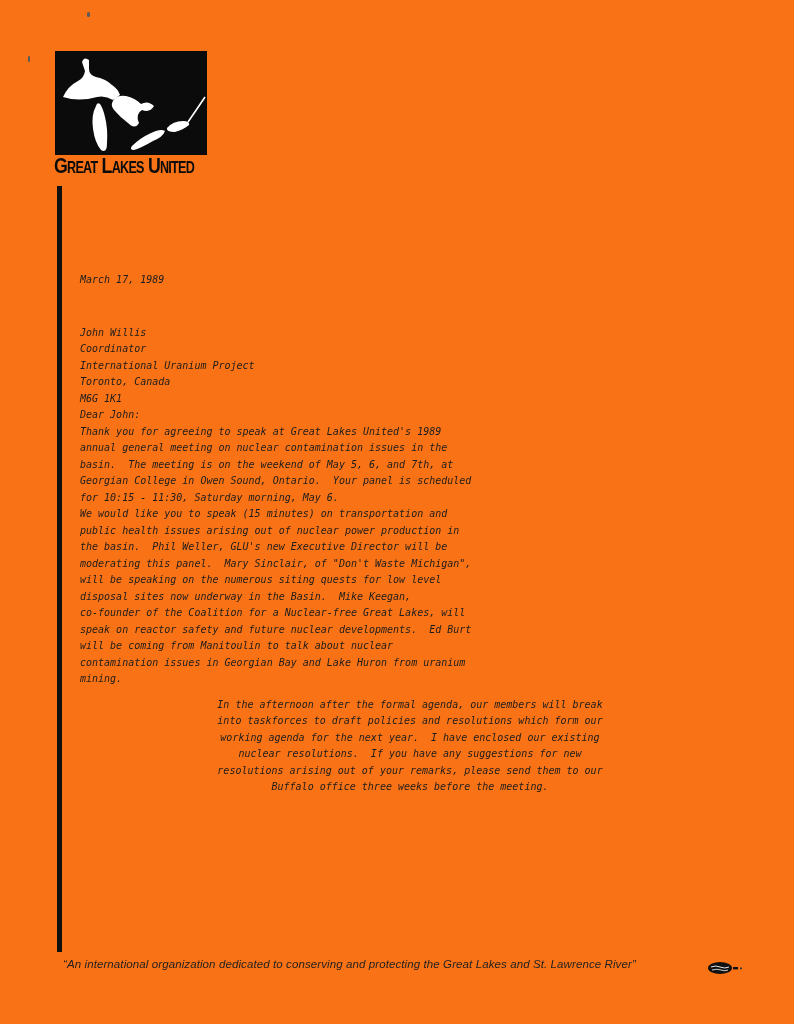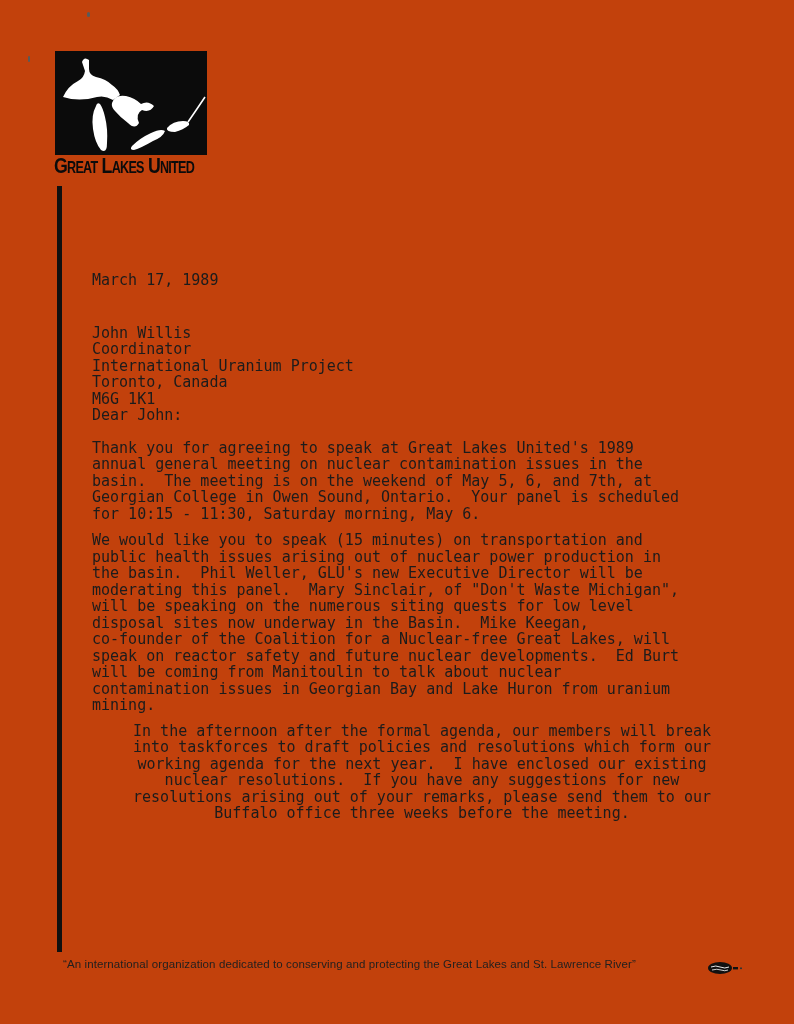--- a/index.html
+++ b/index.html
@@ -4,21 +4,21 @@
 <style>
   html, body {
     margin: 0;
     padding: 0;
     background: #e8e8e6;
   }
   .page {
     position: relative;
     width: 794px;
     height: 1024px;
-    background: #c2410c;
+    background: #f97316;
     overflow: hidden;
     font-family: "DejaVu Sans Mono", monospace;
     color: #1c1c1c;
   }
 
   
   .logo-box {
     position: absolute;
     left: 55px;
     top: 51px;
@@ -50,52 +50,54 @@
     left: 57px;
     top: 186px;
     width: 5px;
     height: 766px;
     background: #101010;
   }
 
   
   .letter-body {
     position: absolute;
-    left: 92px;
+    left: 80px;
     top: 272px;
     width: 660px;
-    font-size: 15px;
+    font-size: 10px;
     line-height: 16.5px;
+    font-style: italic;
   }
   .date-line { margin: 0; }
   .address { margin-top: 36px; }
   .address div { white-space: pre; }
   .salutation { }
   .subject-line {
     margin-top: 15px;
     padding-left: 30px;
     white-space: nowrap;
   }
   .re-label { text-decoration: underline; }
   .subject-text {
     text-decoration: underline;
     margin-left: 13px;
     font-weight: 500;
   }
   .para { white-space: pre; }
-  .para-1 { margin-top: 16px; }
-  .para-2 { margin-top: 10px; }
+  .para-1 { margin-top: 0; }
+  .para-2 { }
   .para-3 { margin-top: 9px; text-align: center; }
 
   
   .footer-tagline {
     position: absolute;
     left: 63px;
     top: 958px;
     font-family: "Liberation Sans", sans-serif;
+    font-style: italic;
     font-size: 11.5px;
     letter-spacing: 0.1px;
     color: #1f1f1f;
     white-space: nowrap;
   }
   .union-bug {
     position: absolute;
     left: 707px;
     top: 961px;
     width: 36px;

